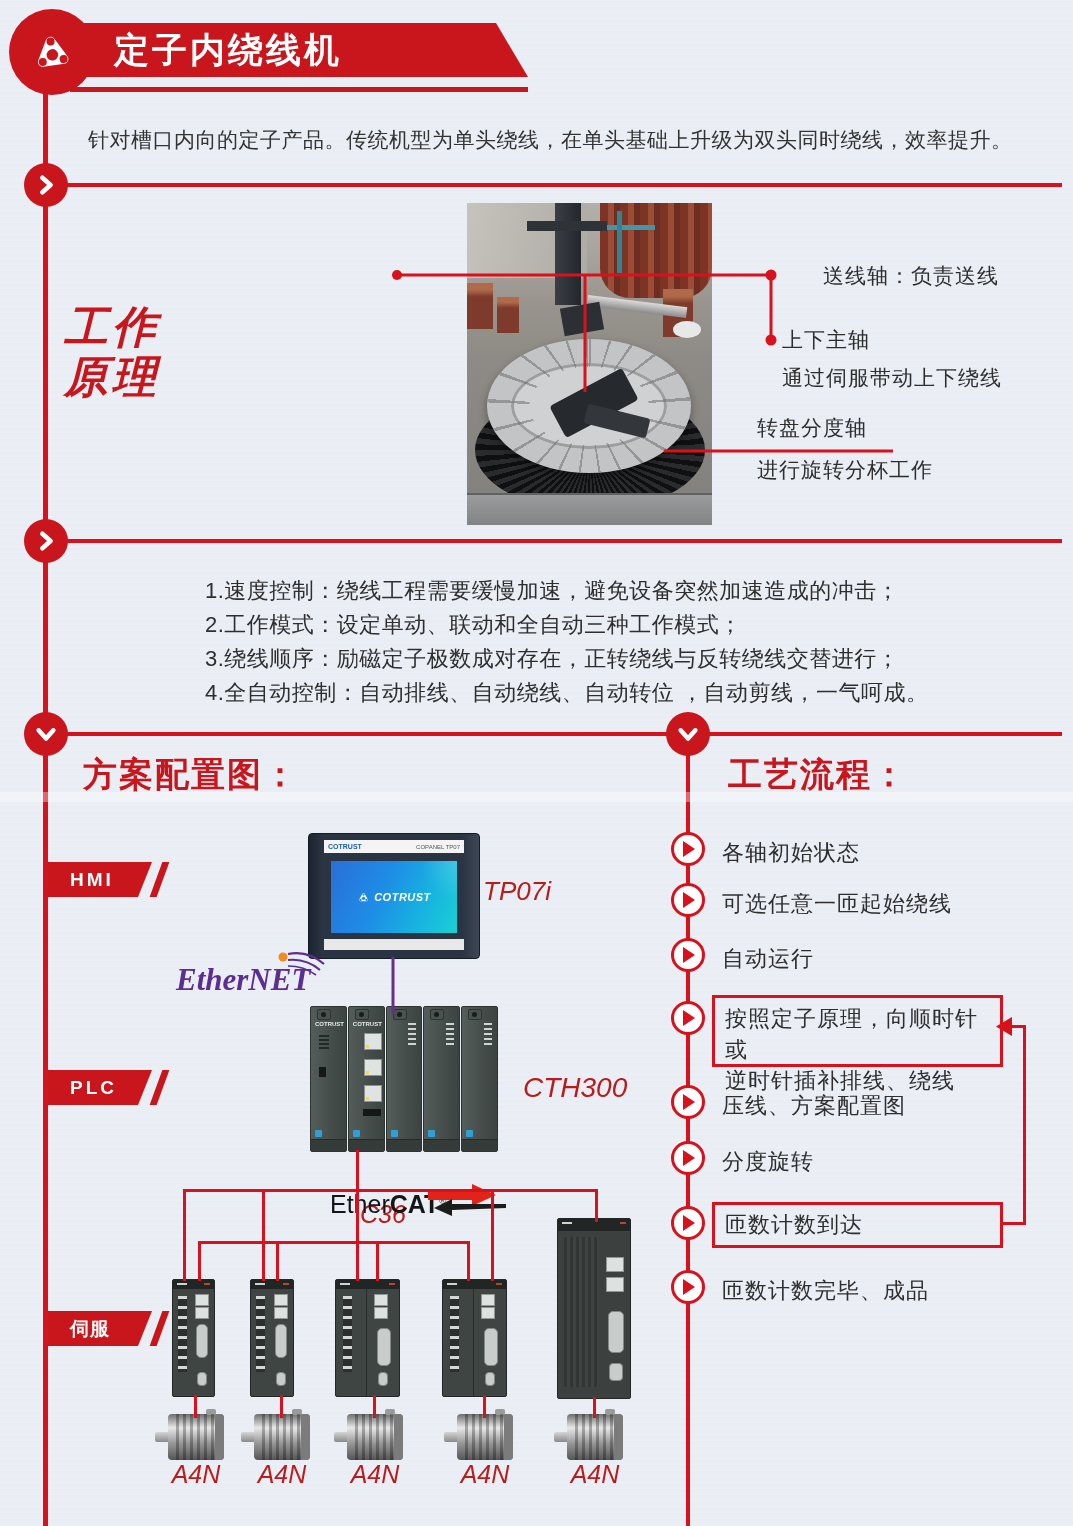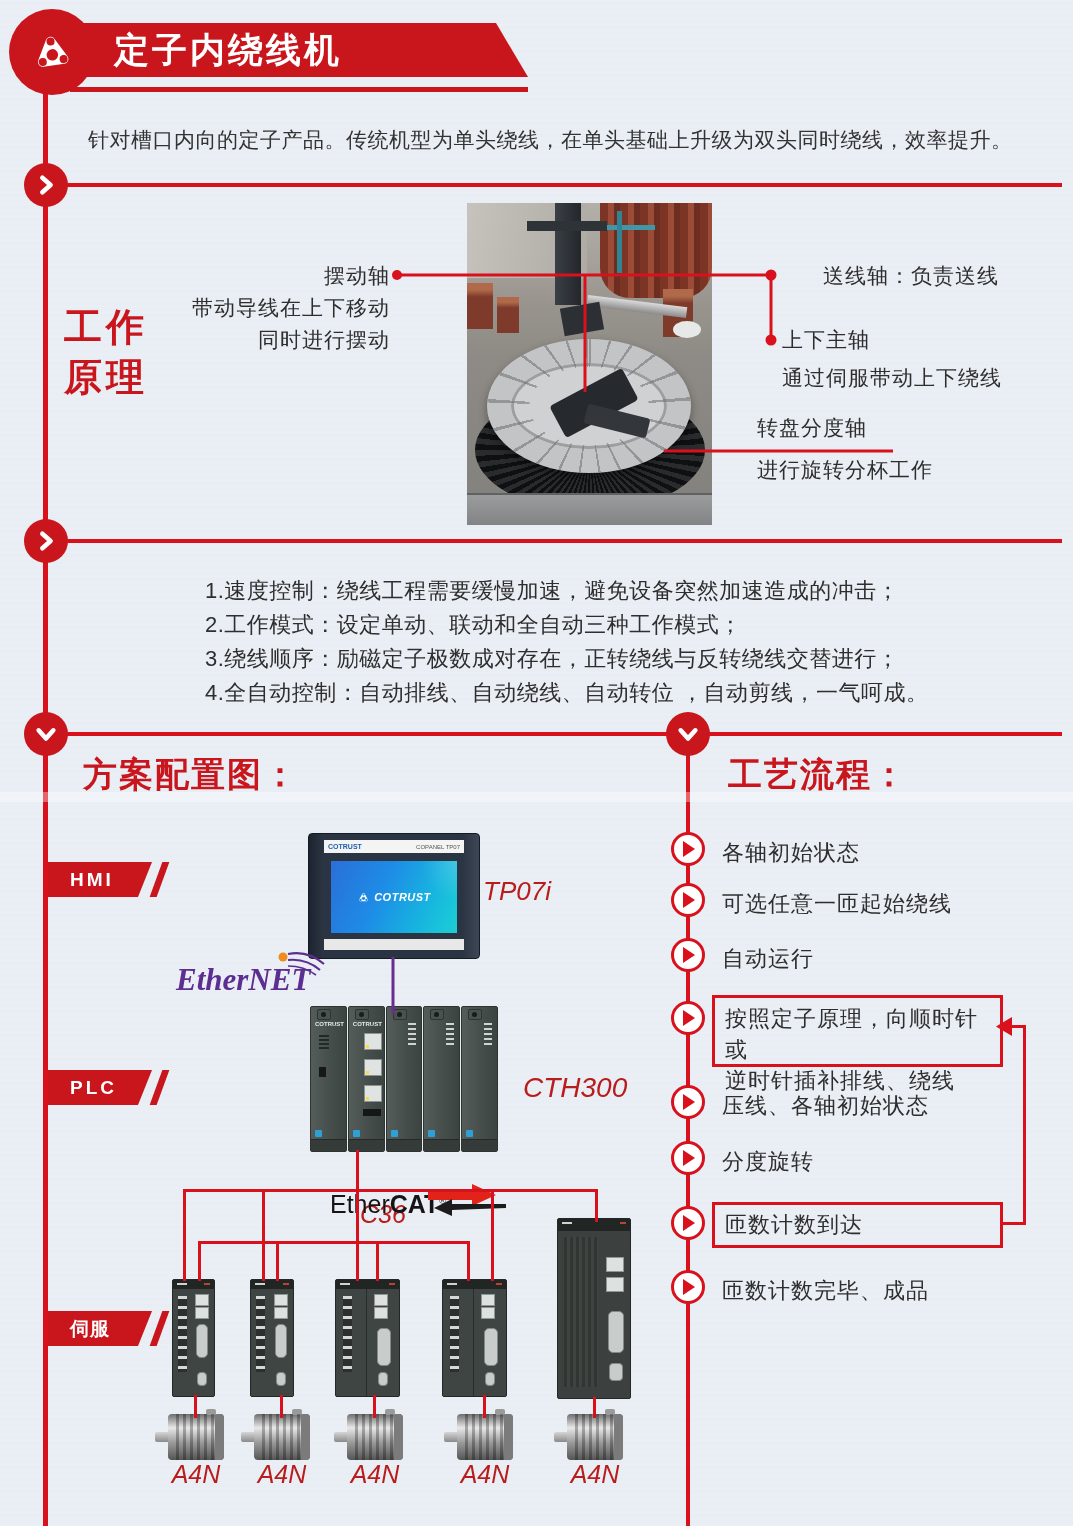--- a/index.html
+++ b/index.html
@@ -18,21 +18,21 @@
   .hdr-underline{left:70px;top:87px;width:458px;height:5px;background:#c9161d;}
   .intro{left:88px;top:126px;width:960px;font-size:21px;color:#333;letter-spacing:.5px;}
   
   .v-spine-left{left:43px;top:60px;width:5px;height:1466px;}
   .v-spine-right{left:686px;top:734px;width:4px;height:792px;}
   .rule{height:4px;}
   .chev{width:44px;height:44px;border-radius:50%;background:#c9161d;display:flex;align-items:center;justify-content:center;z-index:3;}
   .chev.down svg{transform:rotate(90deg);}
   .band{left:0;top:792px;width:1073px;height:10px;background:rgba(255,255,255,.35);}
   
-  .sec-title{color:#c9161d;font-weight:bold;font-size:38px;line-height:50px;white-space:pre-line;letter-spacing:4px;}
+  .sec-title{color:#c9161d;font-weight:bold;font-size:44px;line-height:50px;white-space:pre-line;letter-spacing:4px;font-style:italic;}
   .sub-title{color:#c9161d;font-weight:bold;font-size:34px;letter-spacing:2px;}
   
   .co{font-size:21px;color:#2e2e2e;letter-spacing:1px;}
   .co.right{text-align:right;}
   
   .photo{left:467px;top:203px;width:245px;height:322px;overflow:hidden;z-index:2;
         background:linear-gradient(180deg,#b3b0a9 0%,#a6a29b 18%,#98948d 32%,#8e8b86 48%,#82807c 100%);}
   
   .side-banner{left:48px;height:35px;display:flex;z-index:4;}
   .sb-main{width:82px;background:#c9161d;color:#fff;font-size:19px;font-weight:bold;letter-spacing:3px;
@@ -152,25 +152,20 @@
       </svg>
     </div>
   <div class="abs chev down" style="left:666px;top:712px;">
     <svg width="22" height="22" viewBox="0 0 24 24">
         <path d="M8 4l9 8-9 8" fill="none" stroke="#fff" stroke-width="5" stroke-linecap="round" stroke-linejoin="round"></path>
       </svg>
     </div>
 
   <div class="abs sec-title" style="left:64px;top:302px;">工作
 原理</div>
-  <div class="abs co right" style="left:150px;top:260px;width:240px;line-height:32px;">
-    <div>摆动轴</div>
-    <div>带动导线在上下移动</div>
-    <div>同时进行摆动</div>
-  </div>
   <div class="abs co" style="left:790px;top:262px;margin-left:33px;">送线轴：负责送线</div>
   <div class="abs co" style="left:782px;top:326px;">上下主轴</div>
   <div class="abs co" style="left:782px;top:364px;">通过伺服带动上下绕线</div>
   <div class="abs co" style="left:757px;top:414px;">转盘分度轴</div>
   <div class="abs co" style="left:757px;top:456px;">进行旋转分杯工作</div>
 
   <div class="abs photo">
     <div style="position:absolute;left:0;top:0;width:120px;height:75px;background:linear-gradient(100deg,#c6c3bc,#aeaba4);"></div>
     <div style="position:absolute;right:0;top:0;width:112px;height:95px;border-radius:0 0 30px 30px;
          background:repeating-linear-gradient(90deg,#7c3425 0 8px,#9c4c36 8px 14px,#6d2d20 14px 20px);"></div>
@@ -386,21 +381,21 @@
   <div class="picon" style="left:671px;top:1206px;"></div>
   <div class="picon" style="left:671px;top:1270px;"></div>
 
   <div class="pstep" style="top:838px;">各轴初始状态</div>
   <div class="pstep" style="top:889px;">可选任意一匝起始绕线</div>
   <div class="pstep" style="top:944px;">自动运行</div>
   <div class="pbox" style="top:995px;height:66px;">
     <div class="txt">按照定子原理，向顺时针或
 逆时针插补排线、绕线</div>
   </div>
-  <div class="pstep" style="top:1091px;">压线、各轴初始状态</div>
+  <div class="pstep" style="top:1091px;">压线、方案配置图</div>
   <div class="pstep" style="top:1147px;">分度旋转</div>
   <div class="pbox" style="top:1202px;height:40px;">
     <div class="txt" style="padding:6px 10px;line-height:28px;">匝数计数到达</div>
   </div>
   <div class="pstep" style="top:1276px;">匝数计数完毕、成品</div>
 
   <svg class="overlay" width="1073" height="1526" viewBox="0 0 1073 1526">
 
     <line x1="398" y1="275" x2="770" y2="275" stroke="#d9111c" stroke-width="3"></line>
     <line x1="585" y1="275" x2="585" y2="392" stroke="#d9111c" stroke-width="3"></line>

